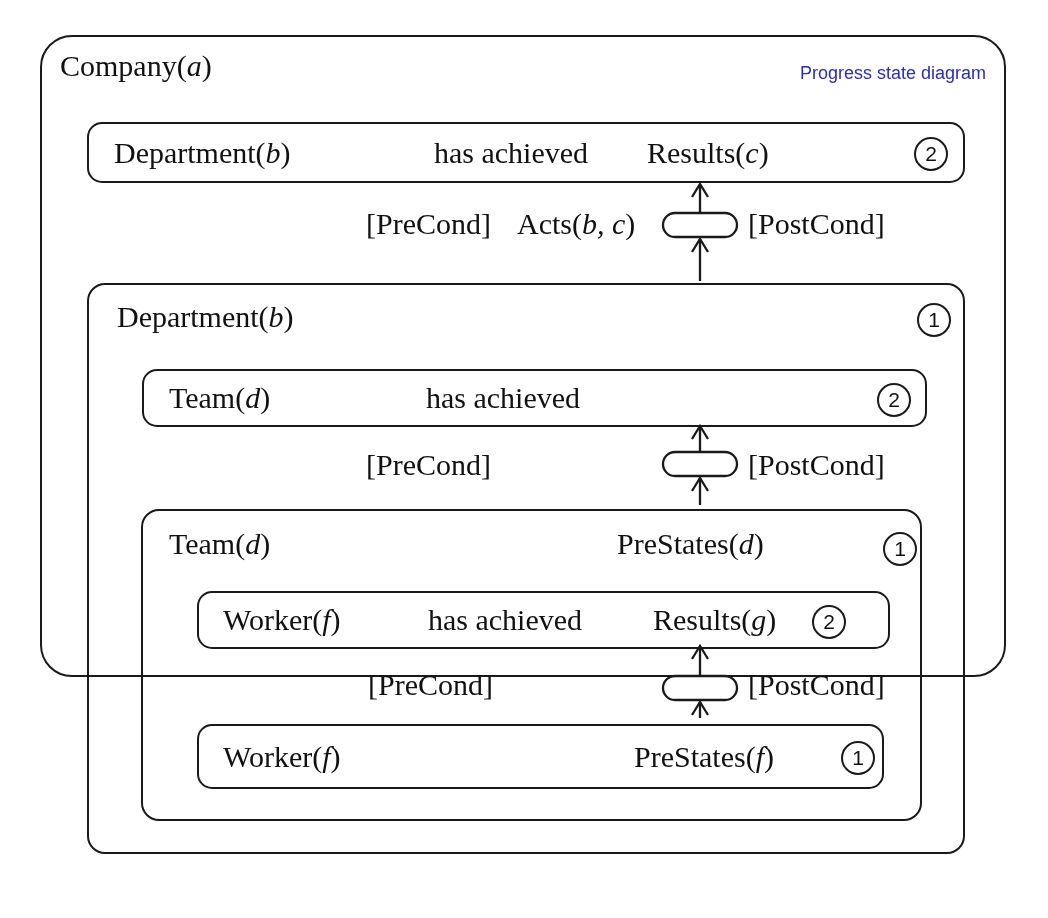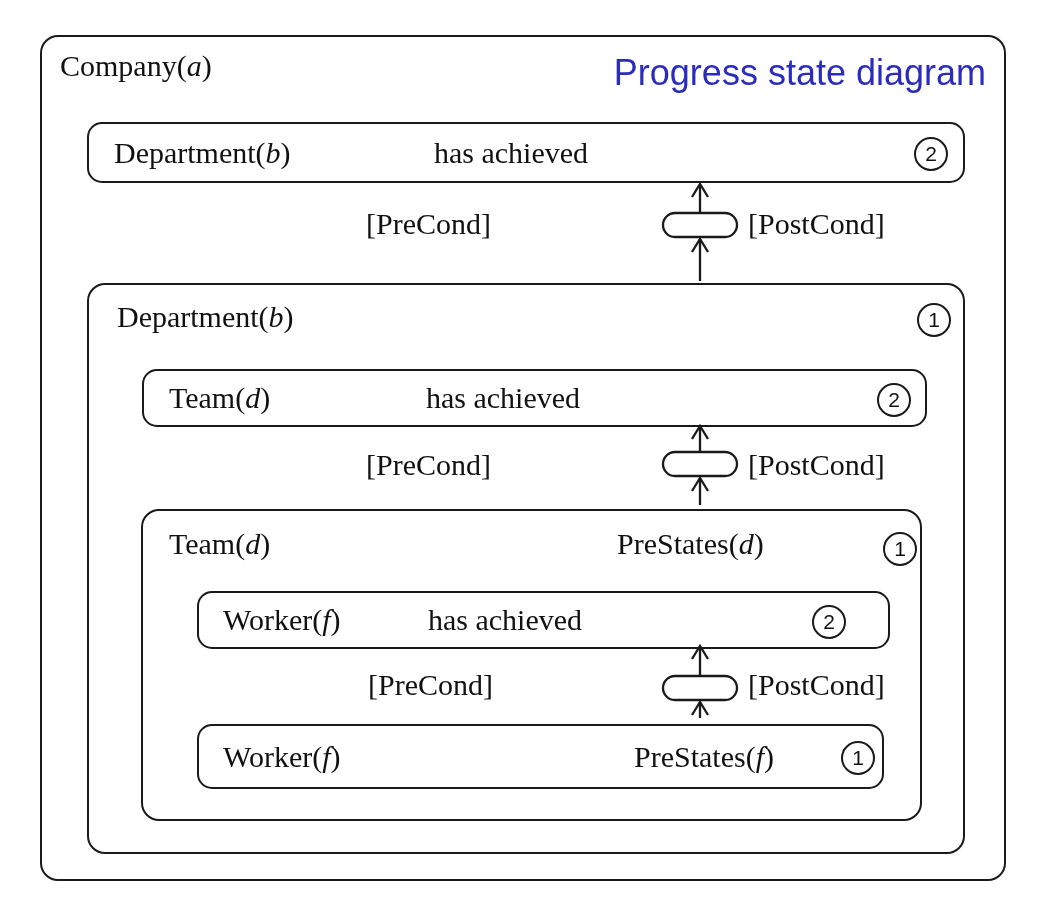--- a/index.html
+++ b/index.html
@@ -6,42 +6,45 @@
   html,body { background:#ffffff; }
   .canvas { position:relative; width:1048px; height:918px; background:#fff;
             font-family:"Liberation Serif", serif; color:#111; overflow:hidden; }
   .box { position:absolute; border:2.5px solid #1a1a1a; border-radius:16px; background:transparent; }
   .lbl { position:absolute; font-size:30px; line-height:36px; white-space:nowrap; color:#111; }
   .lbl i { font-style:italic; }
   .vcenter { top:50%; transform:translateY(-50%); }
   .badge { position:absolute; width:34px; height:34px; border:2.2px solid #1a1a1a; border-radius:50%;
            font-family:"Liberation Sans", sans-serif; font-size:21px; line-height:30px;
            text-align:center; color:#111; background:#fff; }
-  .caption { position:absolute; font-family:"Liberation Sans", sans-serif; font-size:36px;
+  .caption { position:absolute; font-family:"Liberation Sans", sans-serif; font-size:18px;
              line-height:32px; color:#2B2BBD; white-space:nowrap; }
   svg.overlay { position:absolute; left:0; top:0; pointer-events:none; }
 </style>
 </head>
 <body>
 
 <div class="canvas">
 
-  <div class="box" style="left:40px; top:35px; width:966px; height:846px; border-radius:18px">
+  <div class="box" style="left:40px; top:35px; width:966px; height:642px; border-radius:32px">
 
     <div class="lbl" style="left:18px; top:11px">
       <span>Company(</span><i>a</i><span>)</span>
     </div>
 
     <div class="caption" style="right:18px; top:20px">Progress state diagram</div>
 
     <div class="box" style="left:45px; top:85px; width:878px; height:61px; border-radius:15px">
       <div class="lbl vcenter" style="left:25px">
         <span>Department(</span><i>b</i><span>)</span>
       </div>
       <div class="lbl vcenter" style="left:345px">has achieved</div>
+      <div class="lbl vcenter" style="left:558px">
+        <span>Results(</span><i>c</i><span>)</span>
+      </div>
       <div class="badge" style="left:825px; top:13px">2</div>
     </div>
 
     <div class="box" style="left:45px; top:246px; width:878px; height:571px; border-radius:18px">
       <div class="lbl" style="left:28px; top:14px">
         <span>Department(</span><i>b</i><span>)</span>
       </div>
       <div class="badge" style="left:828px; top:18px">1</div>
 
       <div class="box" style="left:53px; top:84px; width:785px; height:58px; border-radius:15px">
@@ -59,37 +62,43 @@
         <div class="lbl" style="left:474px; top:15px">
           <span>PreStates(</span><i>d</i><span>)</span>
         </div>
         <div class="badge" style="left:740px; top:21px">1</div>
 
         <div class="box" style="left:54px; top:80px; width:693px; height:58px; border-radius:15px">
           <div class="lbl vcenter" style="left:24px">
             <span>Worker(</span><i>f</i><span>)</span>
           </div>
           <div class="lbl vcenter" style="left:229px">has achieved</div>
+          <div class="lbl vcenter" style="left:454px">
+            <span>Results(</span><i>g</i><span>)</span>
+          </div>
           <div class="badge" style="left:613px; top:12px">2</div>
         </div>
 
         <div class="box" style="left:54px; top:213px; width:687px; height:65px; border-radius:15px">
           <div class="lbl vcenter" style="left:24px">
             <span>Worker(</span><i>f</i><span>)</span>
           </div>
           <div class="lbl vcenter" style="left:435px">
             <span>PreStates(</span><i>f</i><span>)</span>
           </div>
           <div class="badge" style="left:642px; top:15px">1</div>
         </div>
       </div>
     </div>
   </div>
 
   <div class="lbl" style="left:366px; top:206px">[PreCond]</div>
+  <div class="lbl" style="left:517px; top:206px">
+    <span>Acts(</span><i>b, c</i><span>)</span>
+  </div>
   <div class="lbl" style="left:748px; top:206px">[PostCond]</div>
 
   <div class="lbl" style="left:366px; top:447px">[PreCond]</div>
   <div class="lbl" style="left:748px; top:447px">[PostCond]</div>
 
   <div class="lbl" style="left:368px; top:667px">[PreCond]</div>
   <div class="lbl" style="left:748px; top:667px">[PostCond]</div>
 
   <svg class="overlay" width="1048" height="918" viewBox="0 0 1048 918">
     <g stroke="#1a1a1a" stroke-width="2.3" fill="none">

